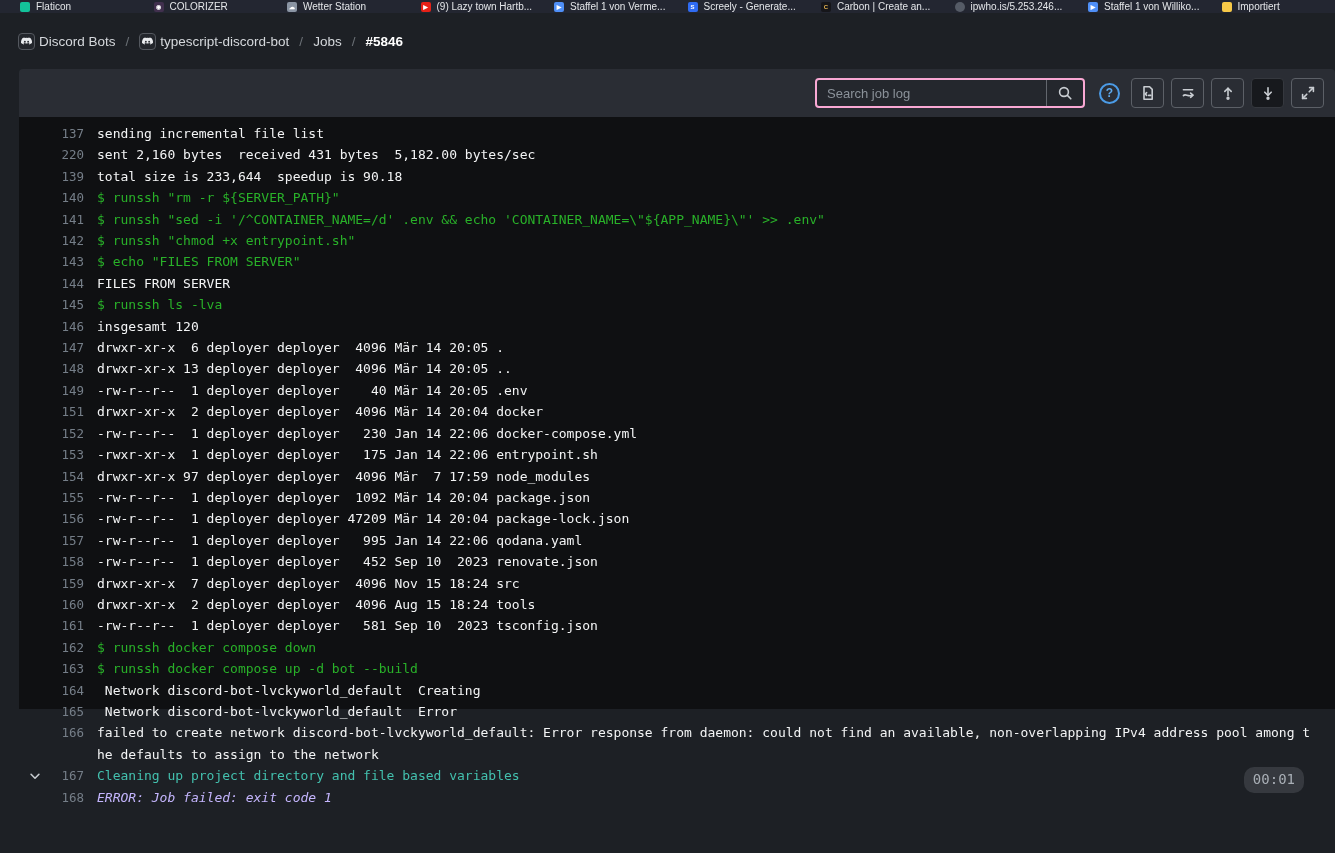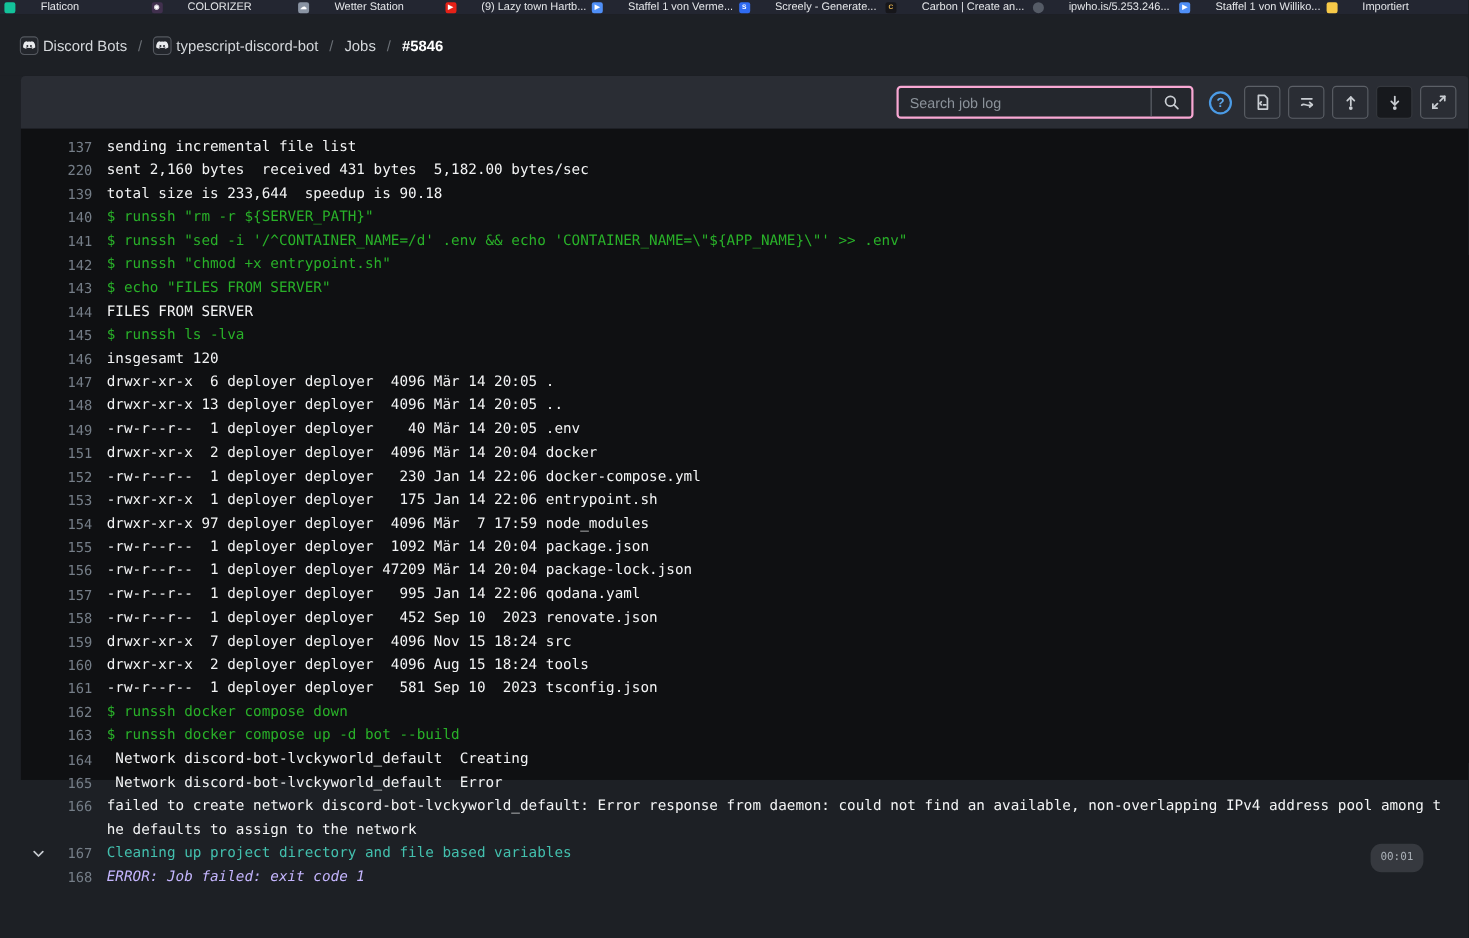--- a/index.html
+++ b/index.html
@@ -1,22 +1,22 @@
 <!DOCTYPE html>
 <html><head>
 <meta charset="utf-8">
 <style>
   * { box-sizing: border-box; margin: 0; padding: 0; }
   html,body { width: 1335px; height: 853px; overflow: hidden; background: #1d2025;
               font-family: "Liberation Sans", sans-serif; }
 
   
   .tabbar { height: 13px; background: #232631; display: flex; align-items: center; }
-  .tab { flex: 1 1 0; min-width: 0; display: flex; align-items: center; gap: 23px;
-         padding-left: 4px; cursor: pointer; }
+  .tab { flex: 1 1 0; min-width: 0; display: flex; align-items: center; gap: 6px;
+         padding-left: 20px; cursor: pointer; }
   .tab-label { font-size: 10px; color: #e4e6e9; white-space: nowrap; overflow: hidden; }
   .favicon { width: 10px; height: 10px; border-radius: 2px; flex: none;
              display: flex; align-items: center; justify-content: center;
              font-size: 6px; font-weight: bold; line-height: 1; color: #fff; }
   .favicon.round { border-radius: 50%; }
 
   
   .crumbbar { height: 56px; background: #1d2025; display: flex; align-items: center;
               padding-left: 18px; }
   .crumb { display: flex; align-items: center; gap: 4px; font-size: 13.5px; color: #d5d8dc; }
@@ -56,23 +56,23 @@
   .row { display: flex; line-height: 21.4px; position: relative; }
   .c-arrow { width: 24px; padding-left: 9px; flex: none; display: flex;
              align-items: center; cursor: pointer; }
   .c-num { width: 41px; flex: none; text-align: right; color: #757e88;
            font-size: 12.5px; cursor: pointer; text-decoration: none; }
   .c-txt { margin-left: 13px; white-space: pre-wrap; word-break: break-all;
            width: 1216px; color: #f3f4f5; }
   .row.cmd .c-txt { color: #29b129; }
   .row.section .c-txt { color: #43c0ae; cursor: pointer; }
   .row.err .c-txt { color: #c4b5fd; font-style: italic; }
-  .duration { position: absolute; right: 41px; top: 2px; background: #36393f;
+  .duration { position: absolute; right: 31px; top: 2px; background: #36393f;
               color: #a9afb6; border-radius: 10px; padding: 2px 9px;
-              font-size: 10px; font-family: "DejaVu Sans Mono", monospace; }
+              font-size: 14px; font-family: "DejaVu Sans Mono", monospace; }
 </style>
 </head>
 <body>
 
 <div class="tabbar" id="tabbar">
     <div class="tab">
       <span class="favicon" style="background: rgb(19, 194, 154);"></span>
       <span class="tab-label">Flaticon</span>
     </div>
     <div class="tab">

